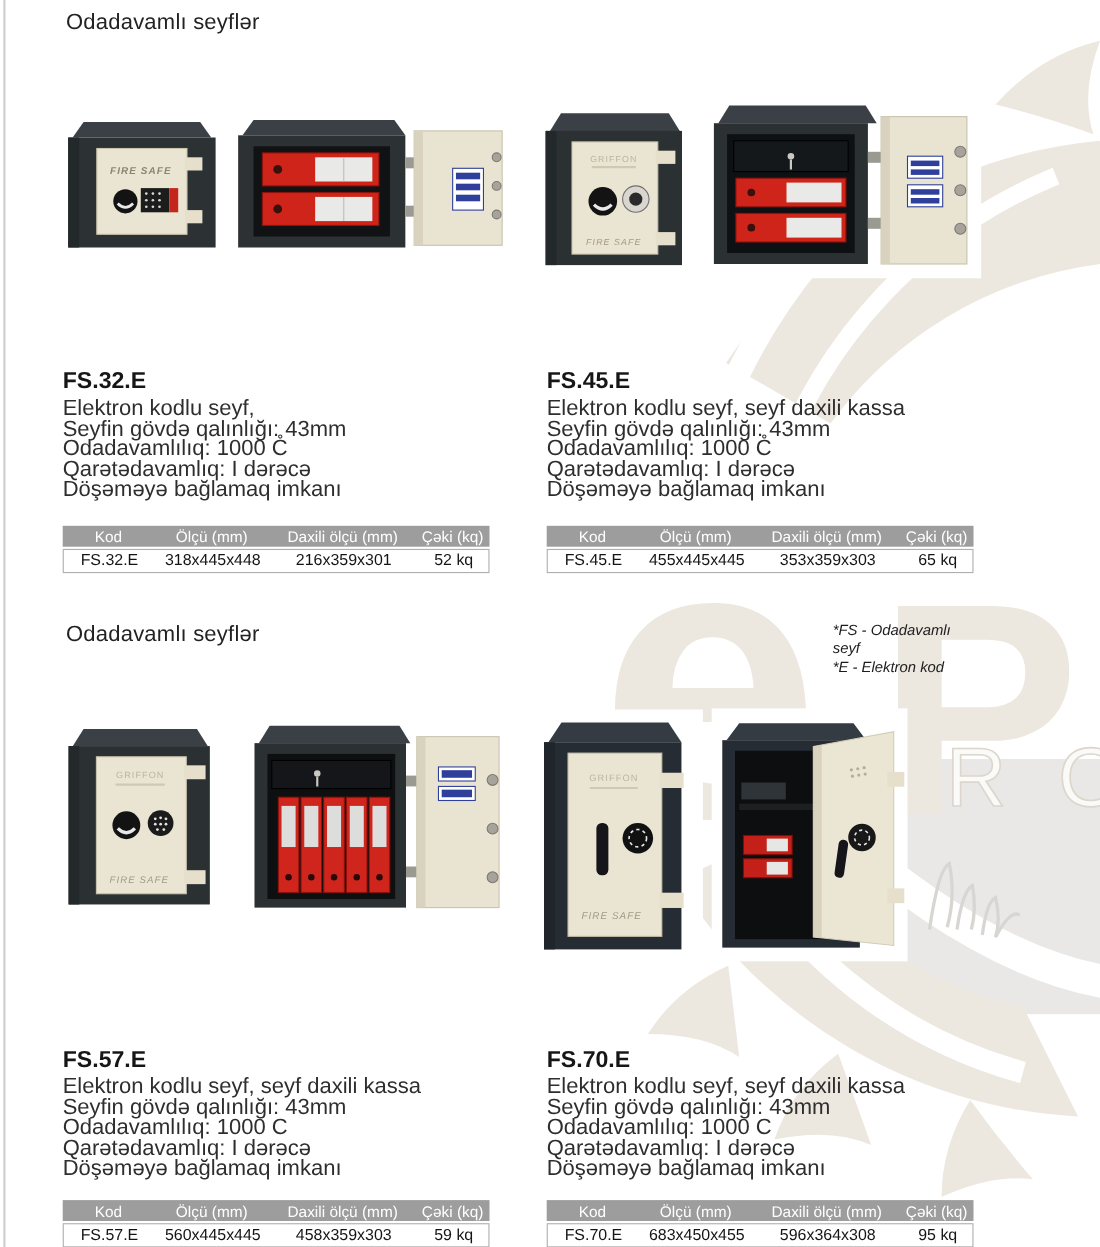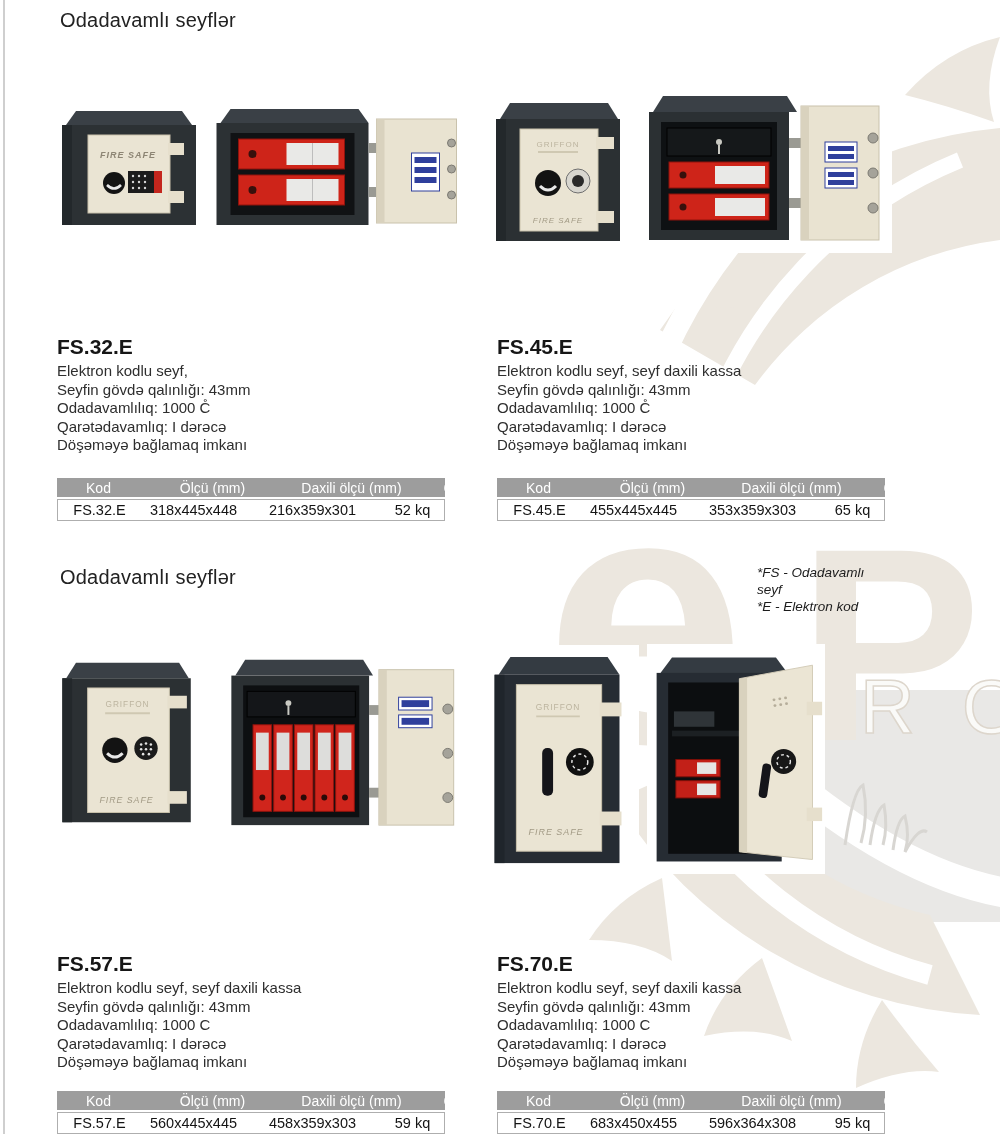--- a/index.html
+++ b/index.html
@@ -10,24 +10,24 @@
   .content{position:absolute;left:0;top:0;width:876px;height:1134px;z-index:1;}
 
   .section-title{position:absolute;font-size:20px;letter-spacing:.2px;color:#222;}
   .footnote{position:absolute;left:757px;top:564px;font-size:13.5px;font-style:italic;
             line-height:17px;color:#1c1c1c;font-weight:400;}
 
   .photo-strip{position:absolute;display:flex;align-items:center;}
   .photo{background:#fff;}
 
   .prod-title{position:absolute;font-size:21px;font-weight:bold;color:#161616;}
-  .prod-desc{position:absolute;font-size:15px;line-height:18.5px;color:#2e2e2e;}
+  .prod-desc{position:absolute;font-size:20px;line-height:18.5px;color:#2e2e2e;}
 
   .spec-table{position:absolute;width:388px;font-size:14px;}
-  .spec-head{display:flex;background:#9d9d9d;color:#ffffff;height:19px;align-items:center;gap:20px;}
+  .spec-head{display:flex;background:#9d9d9d;color:#ffffff;height:19px;align-items:center;}
   .spec-row{display:flex;background:#ffffff;color:#141414;height:22px;align-items:center;
             border:1px solid #aeaeae;margin-top:2px;font-size:14.5px;box-sizing:border-box;}
   .c1{width:83px;text-align:center;flex:none;}
   .c2{width:105px;text-align:center;flex:none;}
   .c3{width:133px;text-align:center;flex:none;}
   .c4{width:67px;text-align:center;flex:none;}
 </style>
 </head>
 <body>
 

